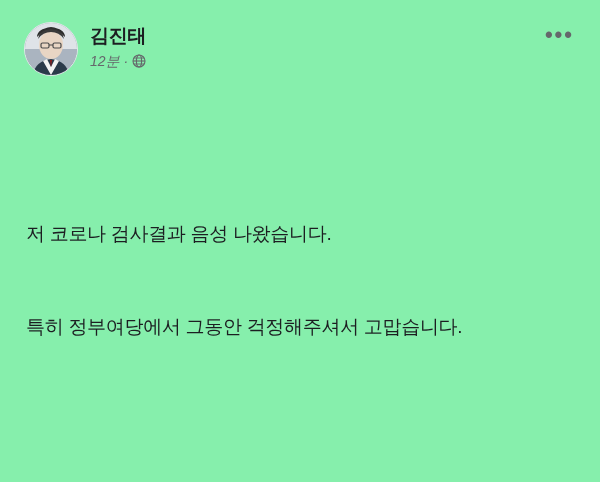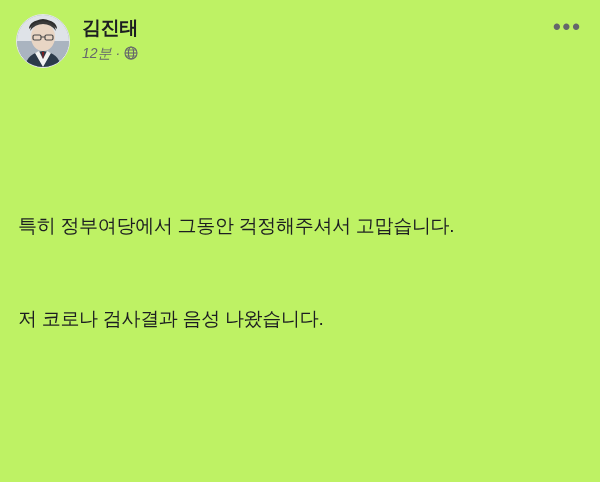--- a/index.html
+++ b/index.html
@@ -10,23 +10,23 @@
     width: 600px;
     height: 482px;
     background: #ffffff;
     font-family: "Liberation Sans", sans-serif;
     color: #1c1e21;
     overflow: hidden;
   }
   .post {
     width: 600px;
     height: 482px;
-    background: #bef264;
+    background: #86efac;
     box-sizing: border-box;
-    padding: 0;
+    padding: 8px;
     position: relative;
   }
   .post-header {
     display: flex;
     align-items: flex-start;
     padding: 14px 16px 6px 16px;
     position: relative;
   }
   .avatar {
     width: 52px;
@@ -142,21 +142,21 @@
           </svg>
         </span>
       </div>
     </div>
 
     <div class="more-icon">•••</div>
   </div>
 
   <div class="post-body">
     <p class="para">
+      <span class="line">저 코로나 검사결과 음성 나왔습니다.</span>
       <span class="line">특히 정부여당에서 그동안 걱정해주셔서 고맙습니다.</span>
-      <span class="line">저 코로나 검사결과 음성 나왔습니다.</span>
     </p>
     
     
     
   </div>
 
 </div>
 
 </body></html>

